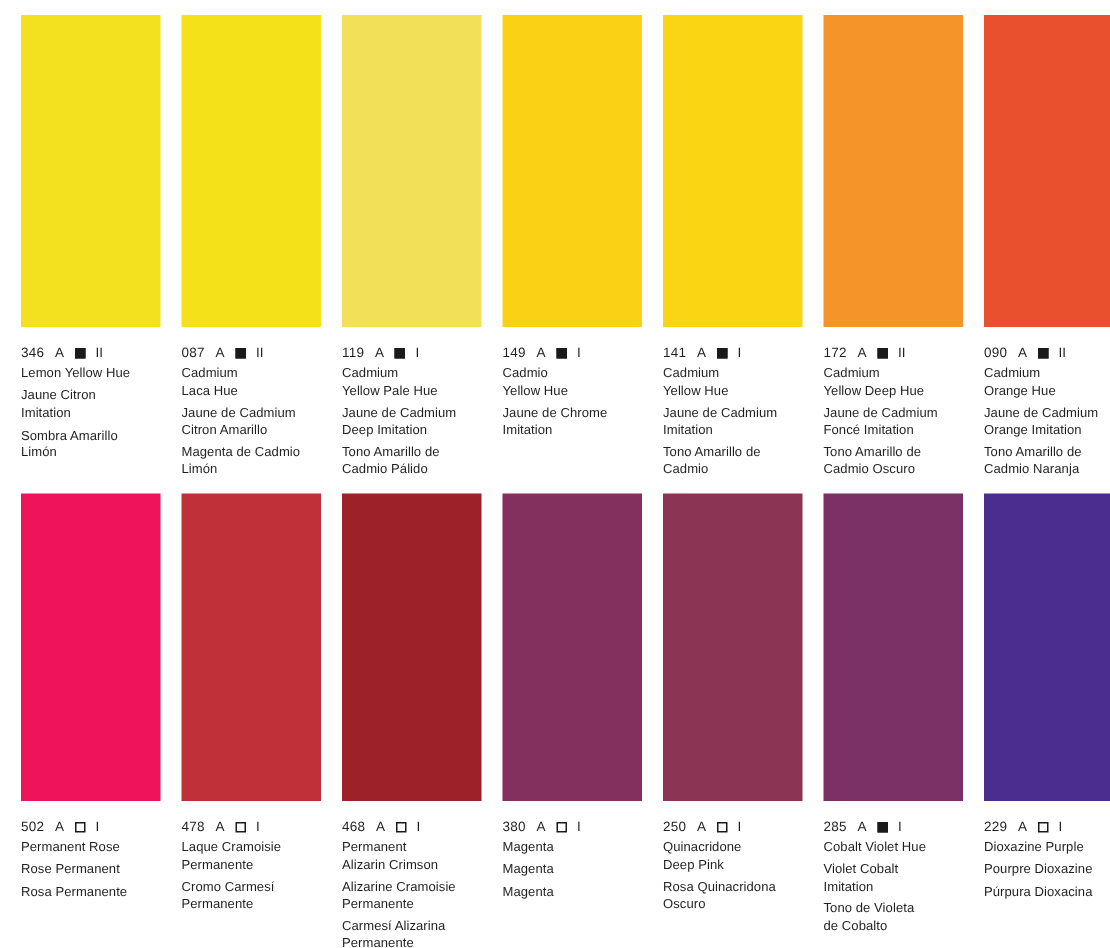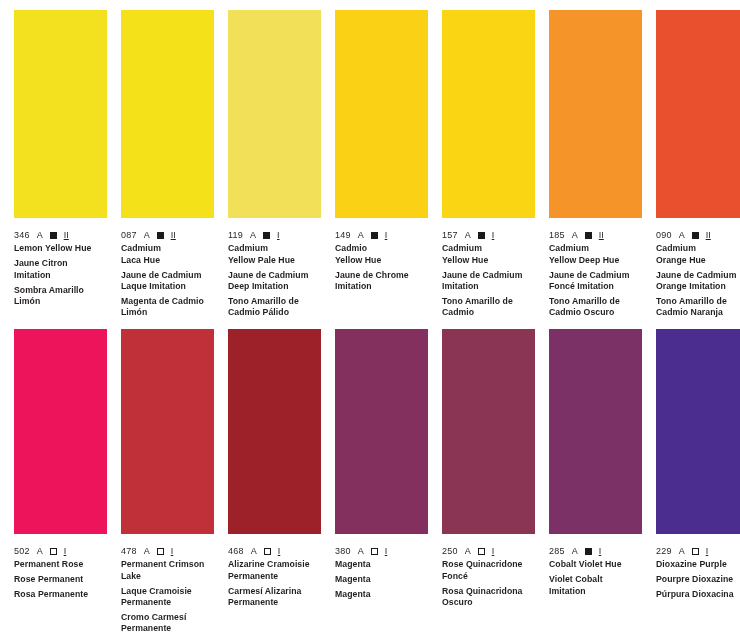--- a/index.html
+++ b/index.html
@@ -87,26 +87,24 @@
     background: #1a1a1a;
     border: 1px solid #1a1a1a;
   }
   .code-square.hollow {
     background: transparent;
     border: 1px solid #1a1a1a;
   }
   .code-perm {
     font-size: 9px;
     margin-left: 7px;
-    text-decoration: underline;
   }
 
   .name-group {
     margin-bottom: 3.5px;
-    font-weight: bold;
   }
   .name-group:last-child { margin-bottom: 0; }
   .name-line {
     display: block;
     font-size: 8.7px;
     line-height: 11.4px;
   }
 </style>
 </head>
 <body>
@@ -143,21 +141,21 @@
             <span class="code-series">A</span>
             <span class="code-square filled"></span>
             <span class="code-perm">II</span>
           </div>
           <div class="name-group">
             <span class="name-line">Cadmium</span>
             <span class="name-line">Laca Hue</span>
           </div>
           <div class="name-group">
             <span class="name-line">Jaune de Cadmium</span>
-            <span class="name-line">Laque Imitation</span>
+            <span class="name-line">Citron Amarillo</span>
           </div>
           <div class="name-group">
             <span class="name-line">Magenta de Cadmio</span>
             <span class="name-line">Limón</span>
           </div>
         </div>
       </div>
       <div class="swatch-cell">
         <div class="swatch" style="background: rgb(242, 225, 88);"></div>
         <div class="caption">
@@ -197,21 +195,21 @@
           <div class="name-group">
             <span class="name-line">Jaune de Chrome</span>
             <span class="name-line">Imitation</span>
           </div>
         </div>
       </div>
       <div class="swatch-cell">
         <div class="swatch" style="background: rgb(249, 213, 20);"></div>
         <div class="caption">
           <div class="code-line">
-            <span class="code-num">157</span>
+            <span class="code-num">141</span>
             <span class="code-series">A</span>
             <span class="code-square filled"></span>
             <span class="code-perm">I</span>
           </div>
           <div class="name-group">
             <span class="name-line">Cadmium</span>
             <span class="name-line">Yellow Hue</span>
           </div>
           <div class="name-group">
             <span class="name-line">Jaune de Cadmium</span>
@@ -220,21 +218,21 @@
           <div class="name-group">
             <span class="name-line">Tono Amarillo de</span>
             <span class="name-line">Cadmio</span>
           </div>
         </div>
       </div>
       <div class="swatch-cell">
         <div class="swatch" style="background: rgb(244, 148, 41);"></div>
         <div class="caption">
           <div class="code-line">
-            <span class="code-num">185</span>
+            <span class="code-num">172</span>
             <span class="code-series">A</span>
             <span class="code-square filled"></span>
             <span class="code-perm">II</span>
           </div>
           <div class="name-group">
             <span class="name-line">Cadmium</span>
             <span class="name-line">Yellow Deep Hue</span>
           </div>
           <div class="name-group">
             <span class="name-line">Jaune de Cadmium</span>
@@ -294,43 +292,43 @@
       <div class="swatch-cell">
         <div class="swatch" style="background: rgb(191, 48, 56);"></div>
         <div class="caption">
           <div class="code-line">
             <span class="code-num">478</span>
             <span class="code-series">A</span>
             <span class="code-square hollow"></span>
             <span class="code-perm">I</span>
           </div>
           <div class="name-group">
-            <span class="name-line">Permanent Crimson</span>
-            <span class="name-line">Lake</span>
-          </div>
-          <div class="name-group">
             <span class="name-line">Laque Cramoisie</span>
             <span class="name-line">Permanente</span>
           </div>
           <div class="name-group">
             <span class="name-line">Cromo Carmesí</span>
             <span class="name-line">Permanente</span>
           </div>
         </div>
       </div>
       <div class="swatch-cell">
         <div class="swatch" style="background: rgb(156, 33, 40);"></div>
         <div class="caption">
           <div class="code-line">
             <span class="code-num">468</span>
             <span class="code-series">A</span>
             <span class="code-square hollow"></span>
             <span class="code-perm">I</span>
           </div>
           <div class="name-group">
+            <span class="name-line">Permanent</span>
+            <span class="name-line">Alizarin Crimson</span>
+          </div>
+          <div class="name-group">
             <span class="name-line">Alizarine Cramoisie</span>
             <span class="name-line">Permanente</span>
           </div>
           <div class="name-group">
             <span class="name-line">Carmesí Alizarina</span>
             <span class="name-line">Permanente</span>
           </div>
         </div>
       </div>
       <div class="swatch-cell">
@@ -356,22 +354,22 @@
       <div class="swatch-cell">
         <div class="swatch" style="background: rgb(138, 53, 83);"></div>
         <div class="caption">
           <div class="code-line">
             <span class="code-num">250</span>
             <span class="code-series">A</span>
             <span class="code-square hollow"></span>
             <span class="code-perm">I</span>
           </div>
           <div class="name-group">
-            <span class="name-line">Rose Quinacridone</span>
-            <span class="name-line">Foncé</span>
+            <span class="name-line">Quinacridone</span>
+            <span class="name-line">Deep Pink</span>
           </div>
           <div class="name-group">
             <span class="name-line">Rosa Quinacridona</span>
             <span class="name-line">Oscuro</span>
           </div>
         </div>
       </div>
       <div class="swatch-cell">
         <div class="swatch" style="background: rgb(124, 49, 102);"></div>
         <div class="caption">
@@ -381,20 +379,24 @@
             <span class="code-square filled"></span>
             <span class="code-perm">I</span>
           </div>
           <div class="name-group">
             <span class="name-line">Cobalt Violet Hue</span>
           </div>
           <div class="name-group">
             <span class="name-line">Violet Cobalt</span>
             <span class="name-line">Imitation</span>
           </div>
+          <div class="name-group">
+            <span class="name-line">Tono de Violeta</span>
+            <span class="name-line">de Cobalto</span>
+          </div>
         </div>
       </div>
       <div class="swatch-cell">
         <div class="swatch" style="background: rgb(75, 45, 143);"></div>
         <div class="caption">
           <div class="code-line">
             <span class="code-num">229</span>
             <span class="code-series">A</span>
             <span class="code-square hollow"></span>
             <span class="code-perm">I</span>

